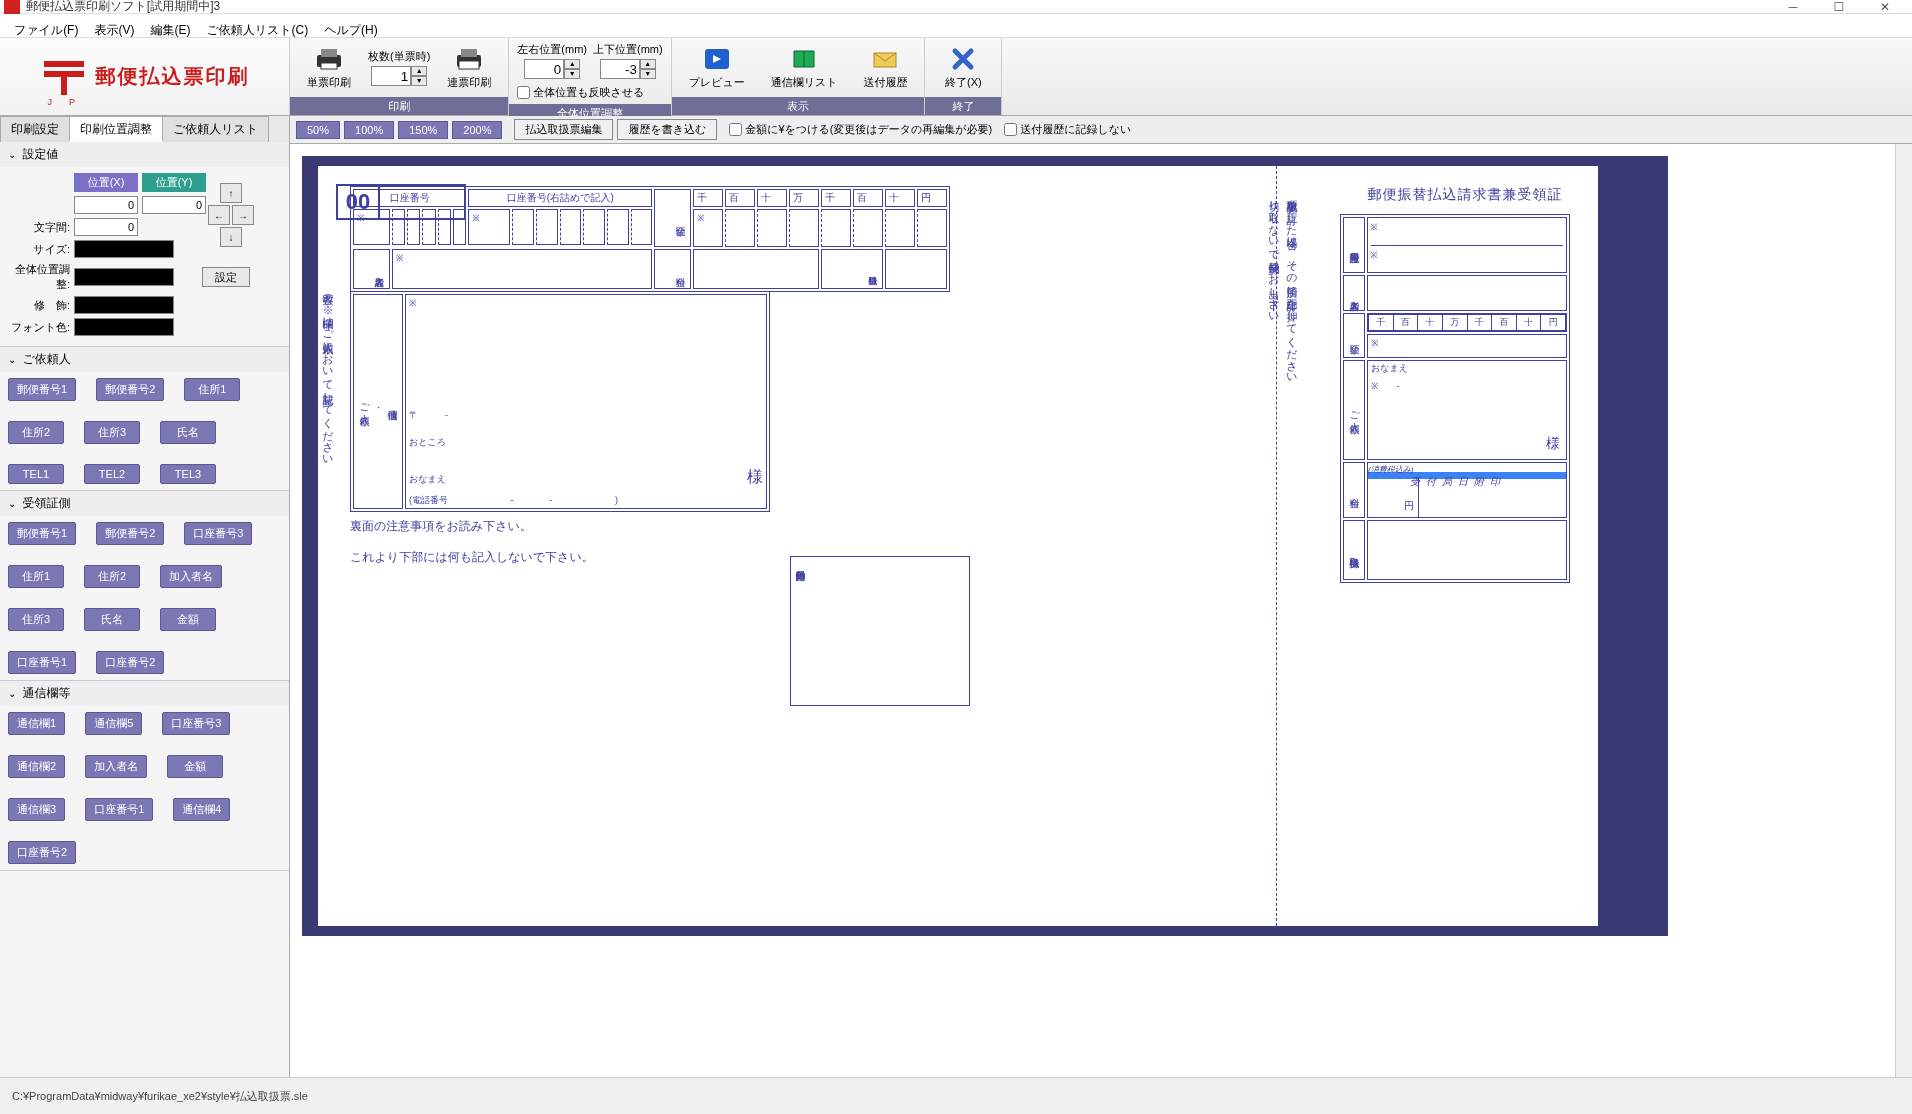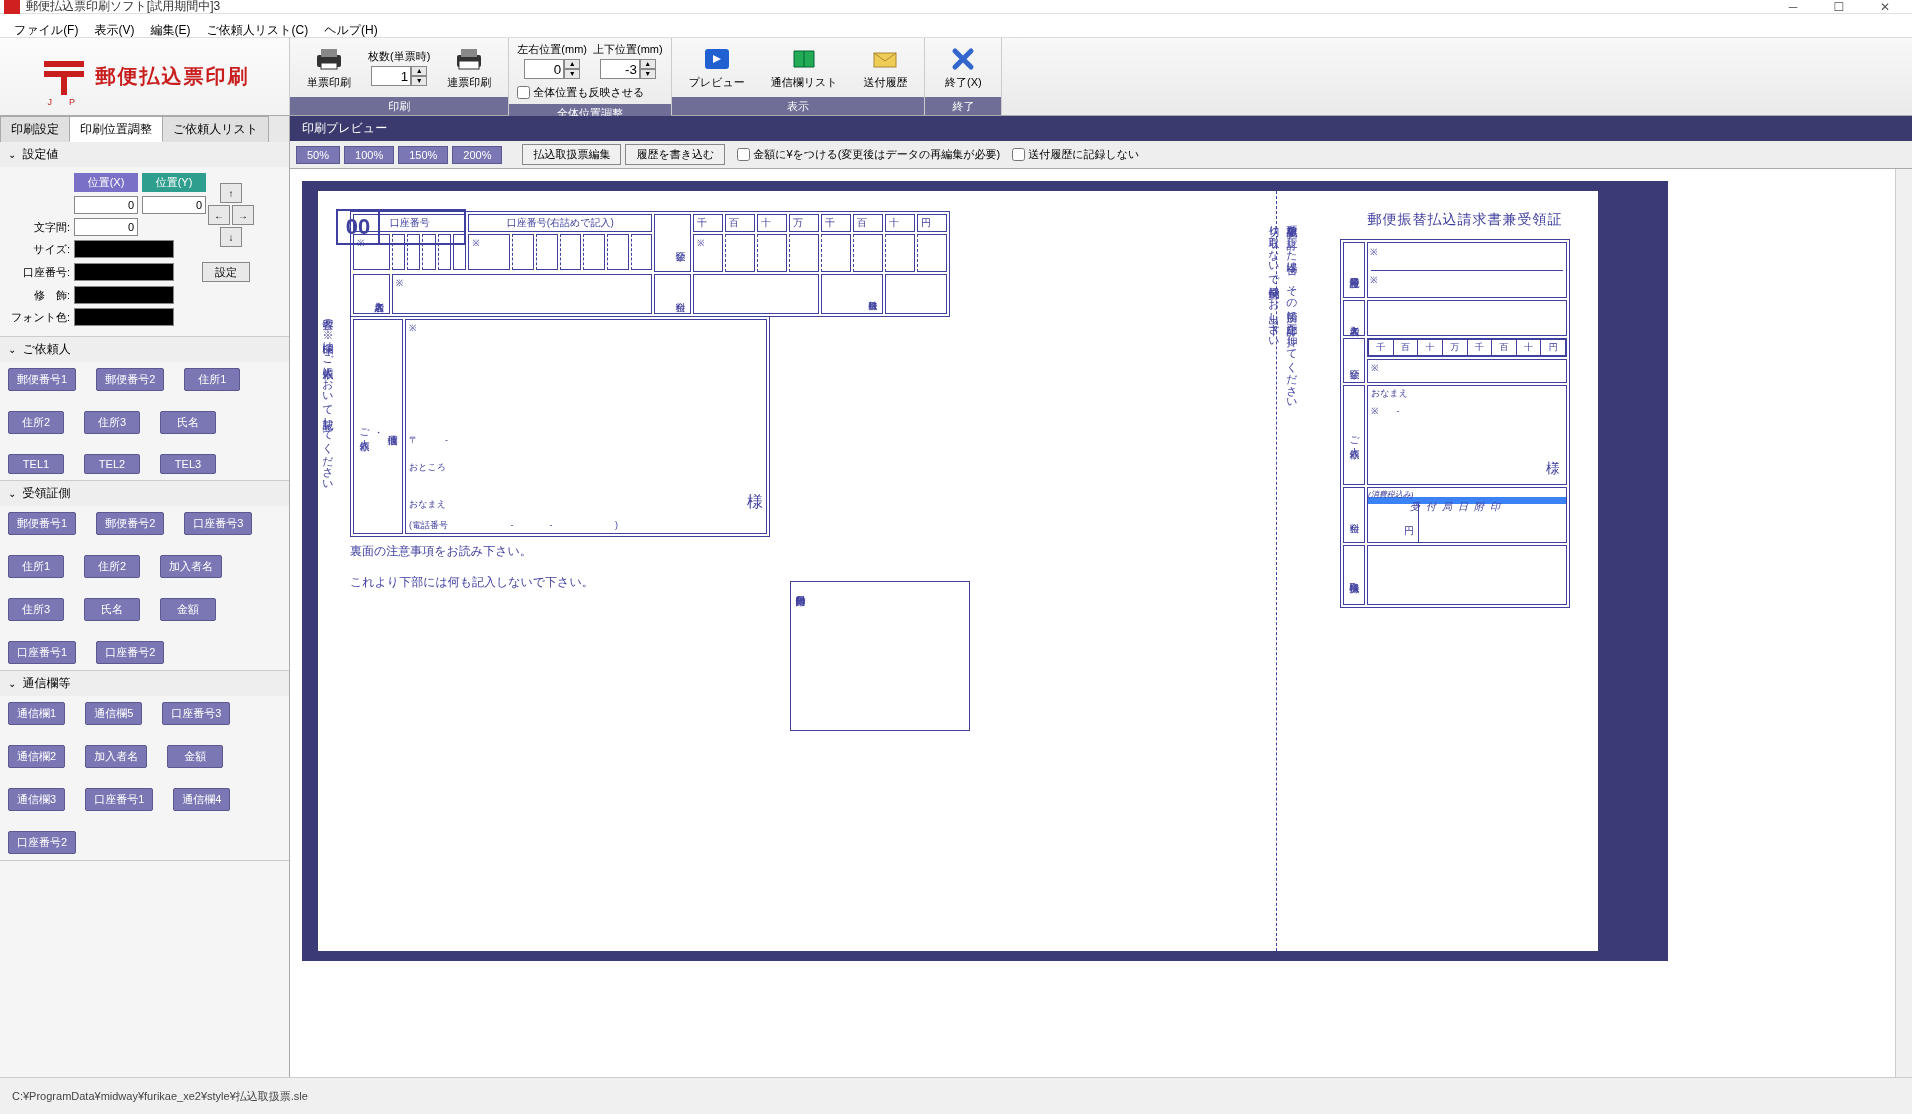--- a/index.html
+++ b/index.html
@@ -267,21 +267,21 @@
           </div>
           <div class="set-row">
               <div class="set-label">文字間:</div>
               <input class="set-input" value="0" style="">
             </div>
           <div class="set-row">
               <div class="set-label">サイズ:</div>
               <input class="set-input black" style="">
             </div>
           <div class="set-row">
-              <div class="set-label">口座番号:</div>
+              <div class="set-label">全体位置調整:</div>
               <input class="set-input black" style="">
               <button class="set-btn" style="margin-left:24px;">設定</button>
             </div>
           <div class="set-row">
               <div class="set-label">修　飾:</div>
               <input class="set-input black" style="">
             </div>
           <div class="set-row">
               <div class="set-label">フォント色:</div>
               <input class="set-input black" style="">
@@ -347,27 +347,26 @@
           <div class="chip">通信欄3</div>
           <div class="chip">口座番号1</div>
           <div class="chip">通信欄4</div>
           <div class="chip">口座番号2</div>
         </div>
           </div>
       </div>
     </div>
 
     <div class="preview-area">
-      <div class="pv-title">印刷プレビュー</div>
       <div class="pv-bar">
         <button class="zoom-btn">50%</button>
         <button class="zoom-btn">100%</button>
         <button class="zoom-btn">150%</button>
         <button class="zoom-btn">200%</button>
-        <button class="pv-btn" style="margin-left:16px;">払込取扱票編集</button>
+        <button class="pv-btn" style="margin-left:8px;">払込取扱票編集</button>
         <button class="pv-btn">履歴を書き込む</button>
         <label class="pv-check">
             <input type="checkbox" style="">
             <span>金額に¥をつける(変更後はデータの再編集が必要)</span>
           </label>
         <label class="pv-check">
             <input type="checkbox" style="">
             <span>送付履歴に記録しない</span>
           </label>
       </div>

